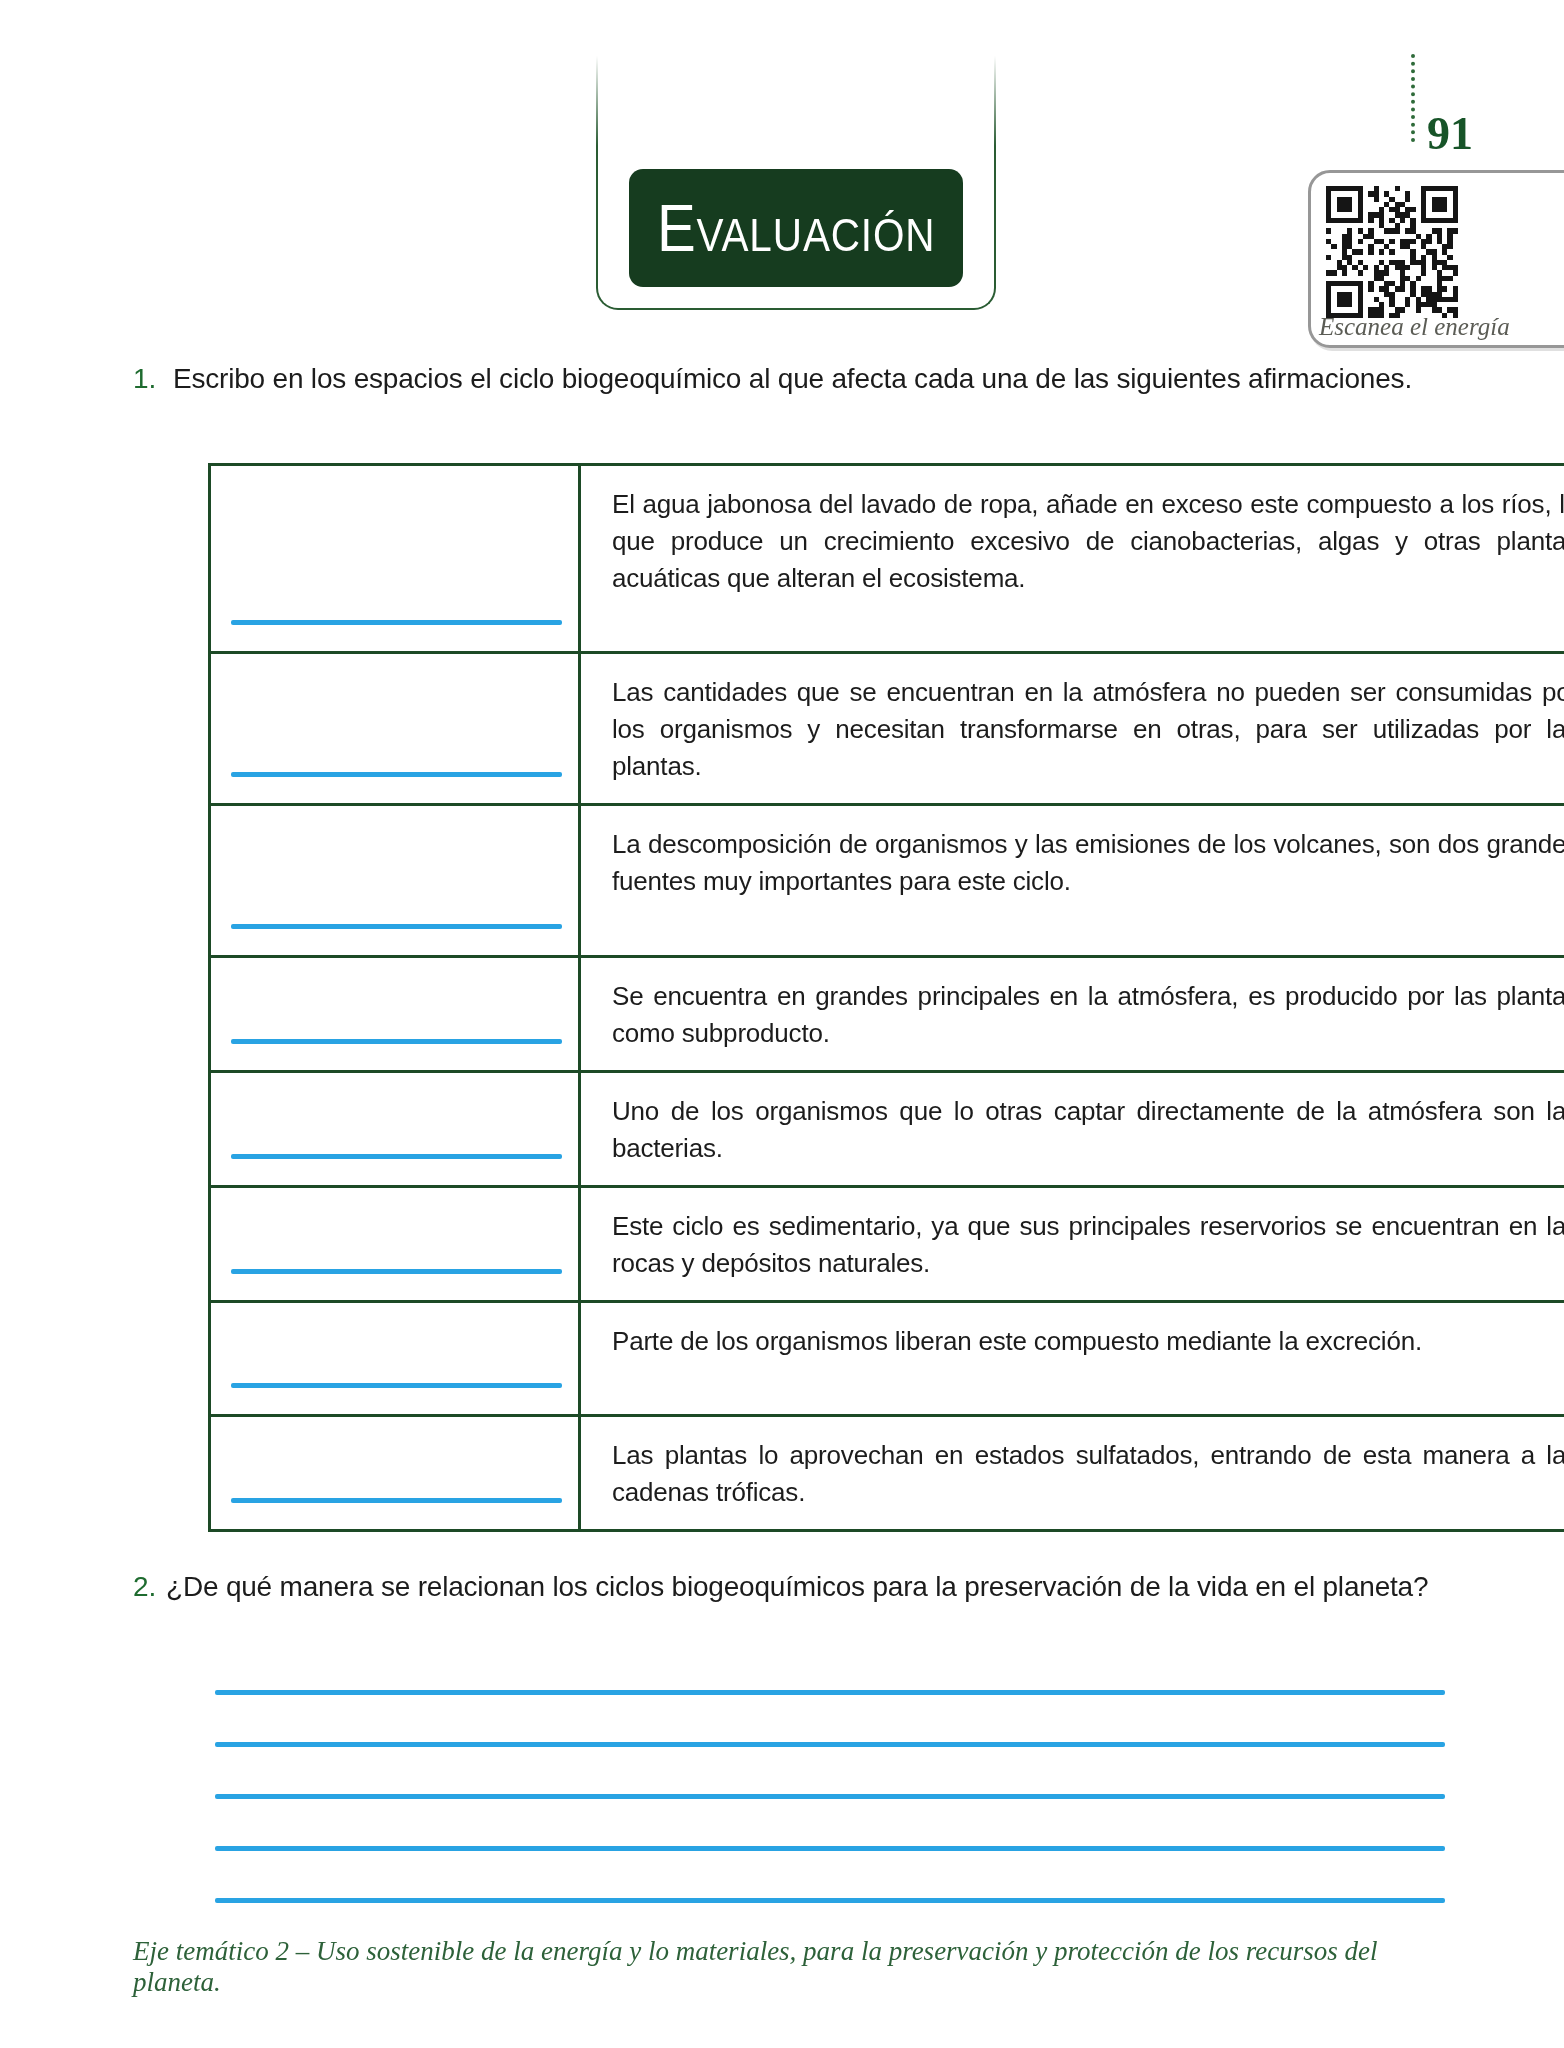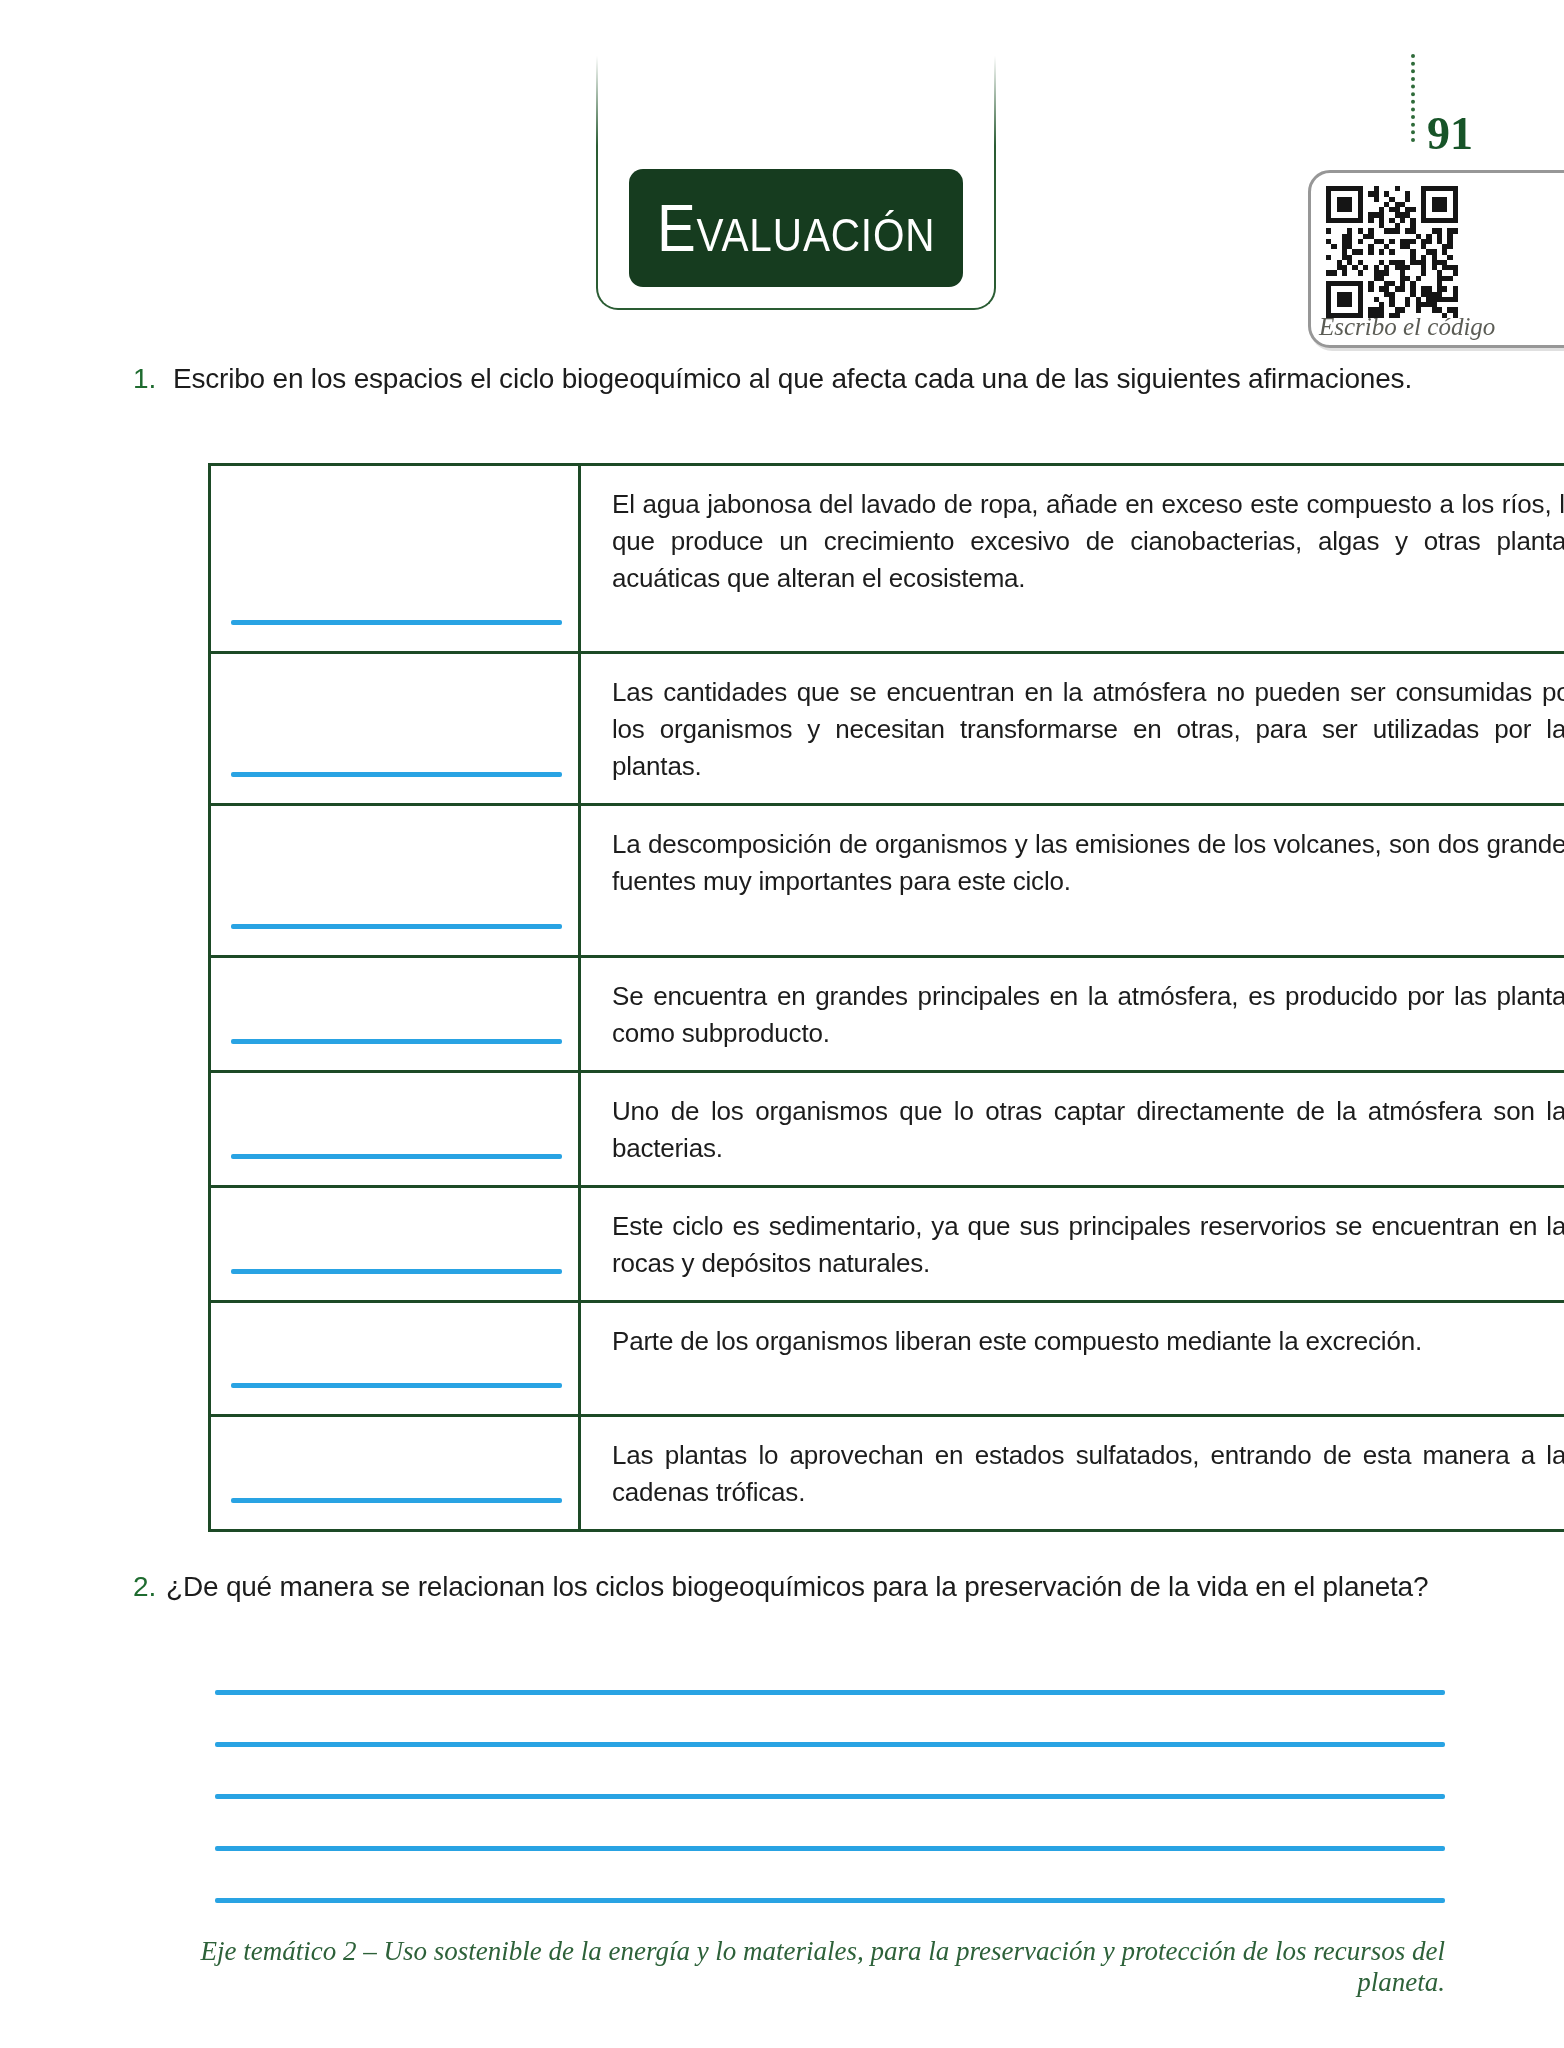--- a/index.html
+++ b/index.html
@@ -113,21 +113,21 @@
   .write-lines{position:absolute;left:215px;top:1690px;width:1230px;}
   .write-line{
     height:5px;background:var(--blue-line);border-radius:2px;
     margin-bottom:47px;
     cursor:text;
   }
 
   
   .footer-text{
     position:absolute;left:133px;top:1936px;width:1312px;
-    text-align:right;
+    text-align:left;
     font-family:"Liberation Serif", serif;font-style:italic;
     font-size:27px;color:var(--green-footer);
   }
 </style>
 </head>
 <body>
 
 <div class="page">
 
   <div class="eval-frame">
@@ -347,21 +347,21 @@
           <rect x="120" y="115" width="5" height="5"></rect>
           <rect x="40" y="120" width="5" height="5"></rect>
           <rect x="45" y="120" width="5" height="5"></rect>
           <rect x="50" y="120" width="5" height="5"></rect>
           <rect x="60" y="120" width="5" height="5"></rect>
           <rect x="65" y="120" width="5" height="5"></rect>
           <rect x="110" y="120" width="5" height="5"></rect>
           <rect x="120" y="120" width="5" height="5"></rect>
         </g>
       </svg>
-    <div class="qr-caption">Escribo el código</div>
+    <div class="qr-caption">Escanea el energía</div>
   </div>
 
   <div class="question q1">
     <span class="q-number">1.</span>
     <p class="q-text">Escribo en los espacios el ciclo biogeoquímico al que afecta cada una de las siguientes afirmaciones.</p>
   </div>
 
   <table class="answers-table">
     <tbody>
       <tr class="r4l">

